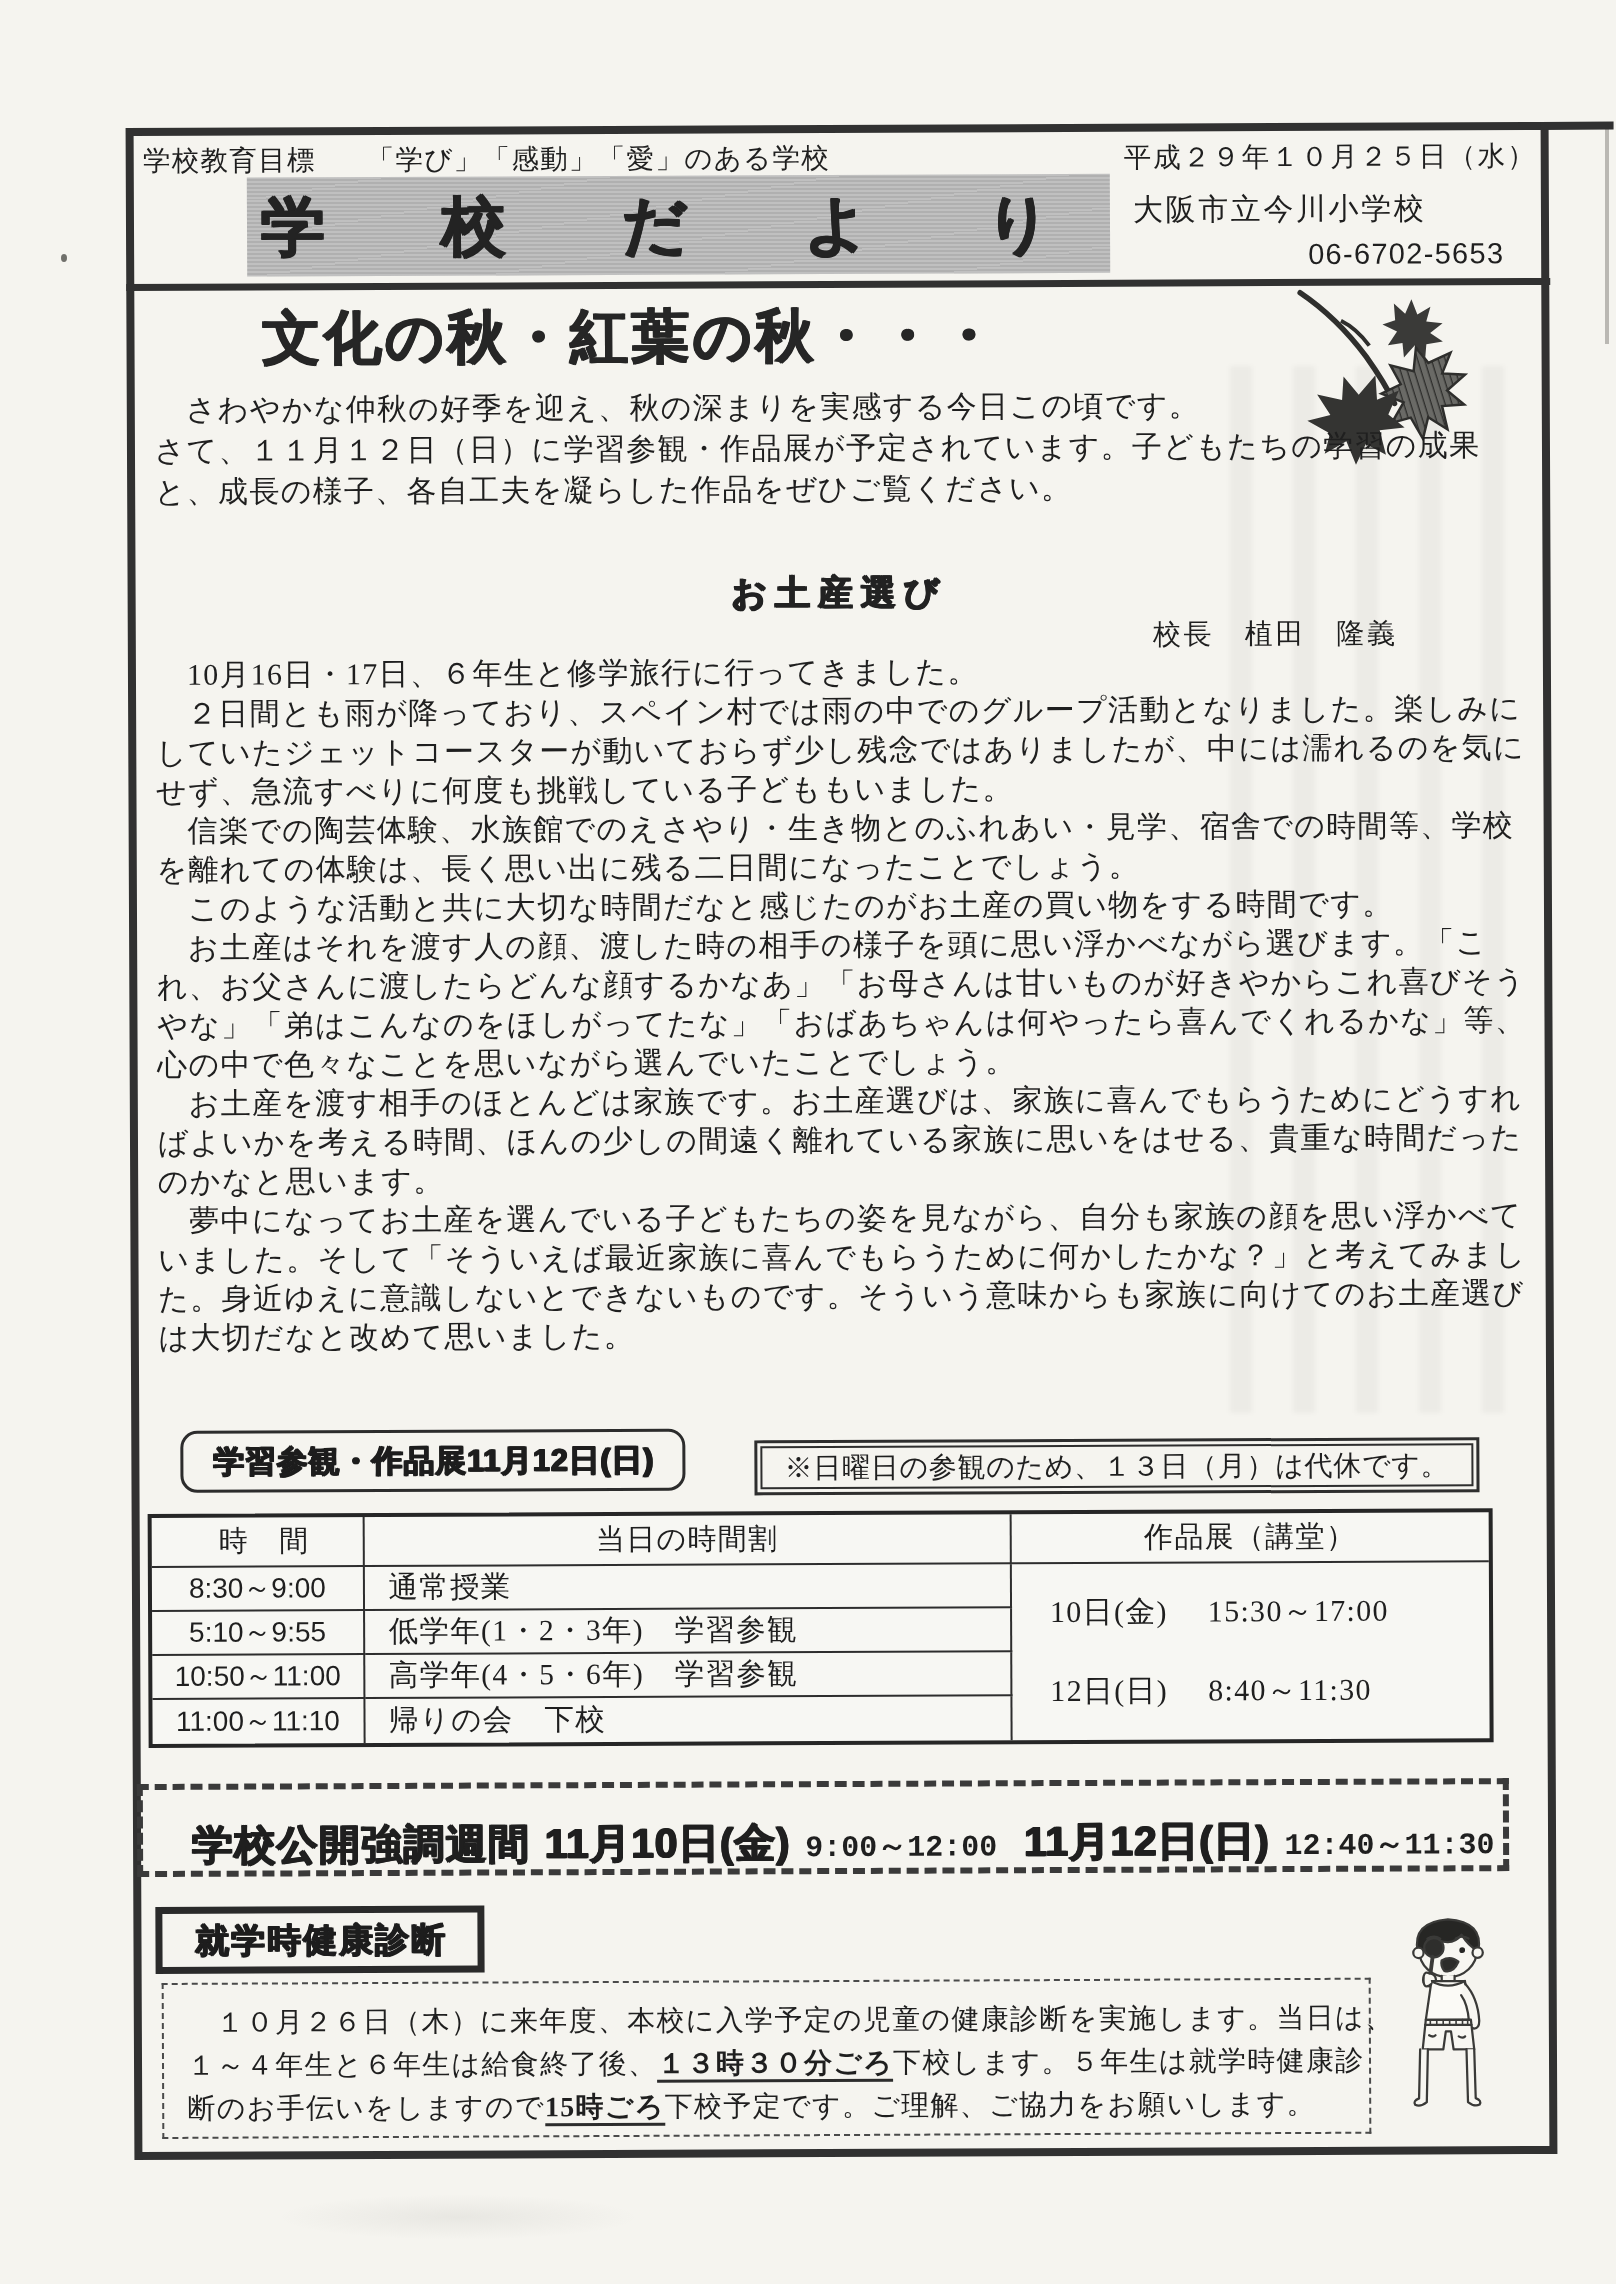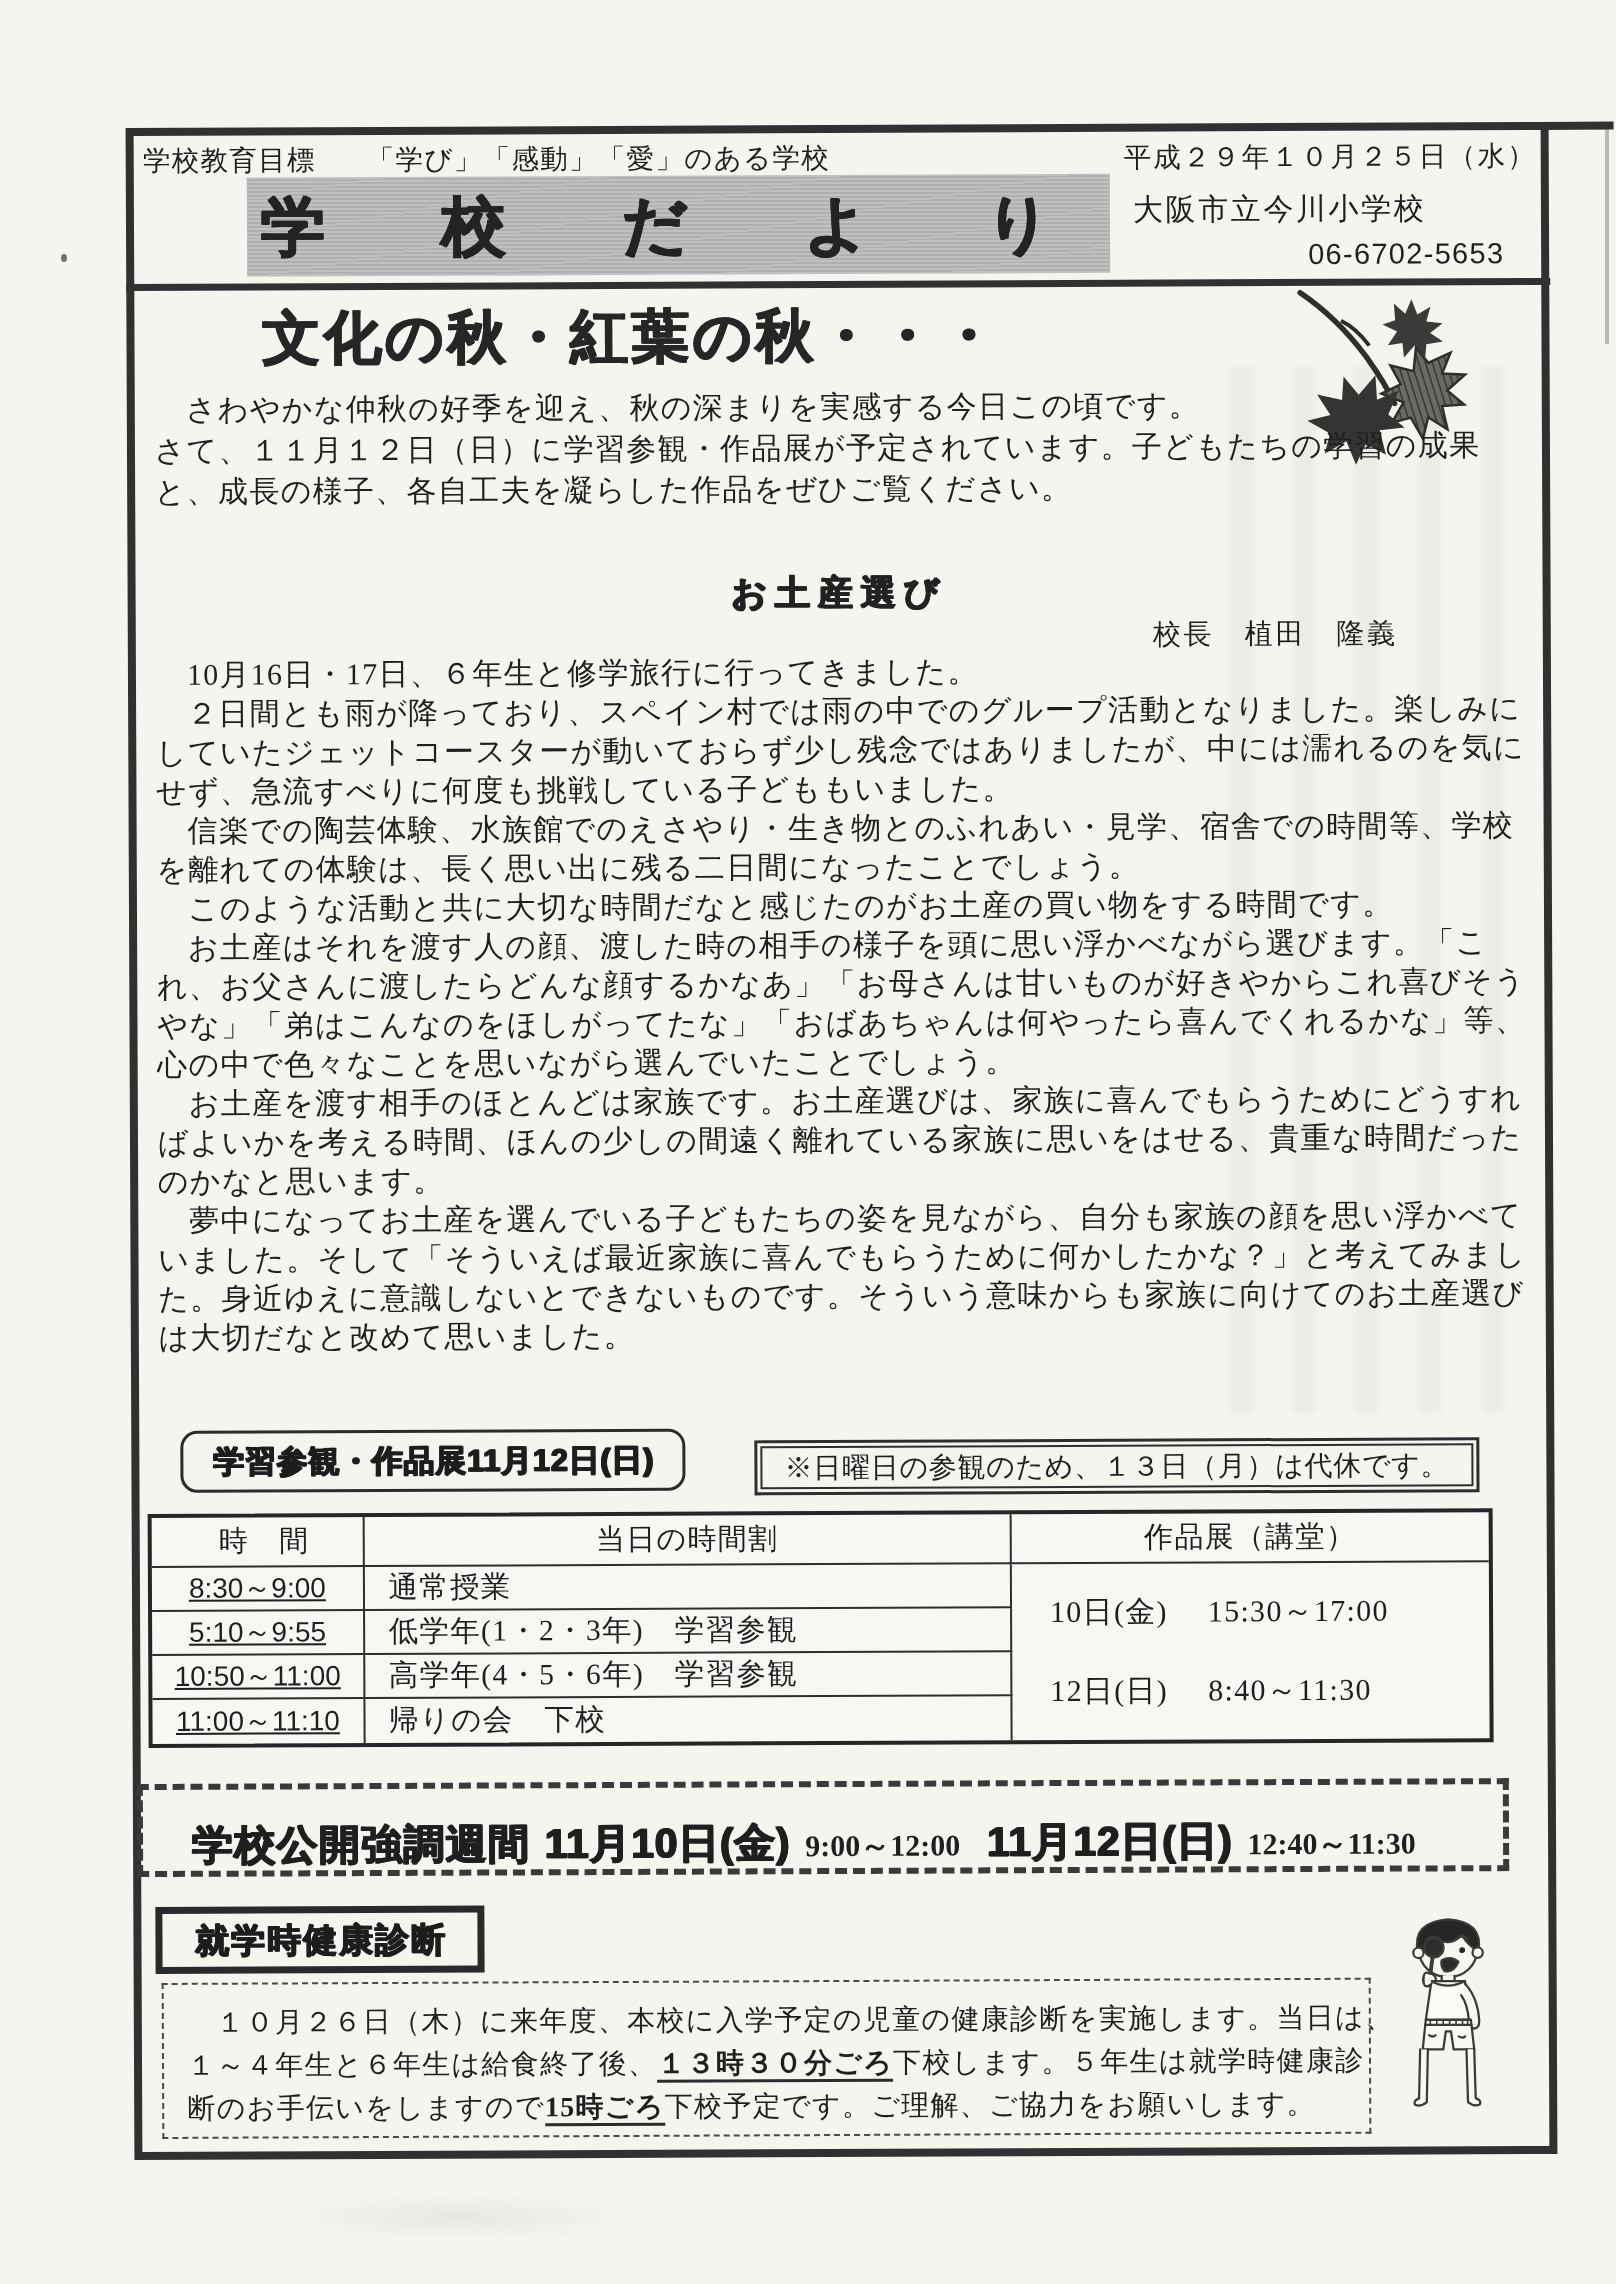--- a/index.html
+++ b/index.html
@@ -77,30 +77,30 @@
   }
   .sched .cell{display:flex;align-items:center;box-sizing:border-box;border-color:#2e2e2e;border-style:solid;border-width:0;}
   .sched .hc{justify-content:center;font-size:29px;letter-spacing:1.3px;border-bottom-width:2px;}
   .sched .c1{justify-content:center;font-size:29.5px;border-right-width:2px;}
   .sched .c2{padding-left:23.6px;font-size:29.5px;border-right-width:2px;letter-spacing:1.3px;}
   .sched .rb{border-bottom-width:2px;}
   .sched .ex{
     grid-row:2/6;grid-column:3;display:flex;flex-direction:column;justify-content:space-around;
     padding:9.2px 0 9.2px 38px;font-size:30px;letter-spacing:1.3px;
   }
-  .sched .num{font-family:"Liberation Sans",sans-serif;font-size:28px;text-decoration:underline;}
+  .sched .num{font-family:"Liberation Sans",sans-serif;font-size:28px;}
 
   
   .open-week{
     left:-3.9px;top:1493px;width:1372px;height:93px;border:6.5px dashed #3a3a3a;box-sizing:border-box;
     display:flex;align-items:baseline;padding:27.5px 0 0 48px;white-space:nowrap;
   }
   .ow-title{font-size:41px;letter-spacing:1.3px;}
   .ow-date{font-size:41px;margin-left:14.4px;letter-spacing:0.7px;}
-  .ow-time{font-size:30px;font-weight:700;margin-left:15.7px;font-family:Liberation Serif, serif;}
+  .ow-time{font-size:30px;font-weight:700;margin-left:15.7px;font-family:Liberation Mono, monospace;}
   .ow-date2{margin-left:26px;}
 
   
   .health-title{
     left:14.4px;top:1616px;width:329px;height:67px;border:7.2px solid #2a2a2a;box-sizing:border-box;
     display:flex;align-items:center;justify-content:center;font-size:34px;letter-spacing:2px;color:#1d1d1d;
   }
   .health-box{
     left:19.6px;top:1692px;width:1209px;height:156px;border:2.6px dashed #4a4a4a;box-sizing:border-box;
     padding:15.7px 23.6px;font-size:28px;line-height:43px;letter-spacing:1.3px;

